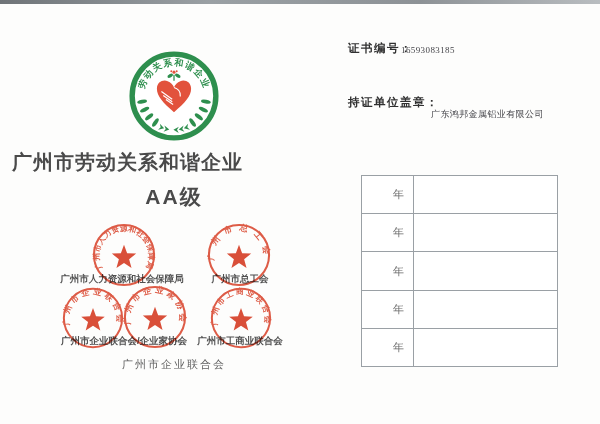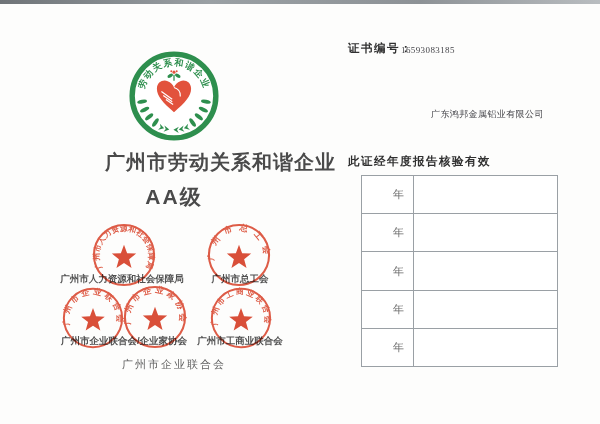--- a/index.html
+++ b/index.html
@@ -4,21 +4,21 @@
 <style>
   html,body{margin:0;padding:0;}
   body{width:600px;height:424px;background:#fff;font-family:"Liberation Sans",sans-serif;overflow:hidden;}
   .page{position:relative;width:600px;height:424px;background:#fdfdfc;}
   .scan-edge{position:absolute;left:0;top:0;width:600px;height:4px;
     background:linear-gradient(90deg,#6f7478 0%,#9aa0a4 35%,#8d9296 70%,#b9bdc0 100%);}
   .abs{position:absolute;}
 
   
   .emblem{left:129px;top:51px;width:90px;height:90px;}
-  .title-line1{left:12px;top:149px;width:324px;text-align:right;
+  .title-line1{left:12px;top:149px;width:324px;text-align:left;
     font-size:20px;font-weight:600;color:#4a4a4a;letter-spacing:1px;}
   .title-line2{left:12px;top:183px;width:324px;text-align:center;
     font-size:21px;font-weight:700;color:#4a4a4a;letter-spacing:2px;}
 
   .issuer{position:absolute;text-align:center;font-size:9.5px;font-weight:700;color:#4f4f4f;}
   .issuer-1{left:58px;top:273px;width:128px;}
   .issuer-2{left:203px;top:273px;width:74px;}
   .issuer-3{left:56px;top:335px;width:136px;}
   .issuer-4{left:194px;top:335px;width:92px;}
   .date-line{left:100px;top:357px;width:148px;text-align:center;
@@ -141,23 +141,23 @@
     <path id="arc-s5" d="M 14,66 A 39 39 0 1 1 86,66" fill="none"></path>
     <text><textPath href="#arc-s5" startOffset="50%" text-anchor="middle">广州市工商业联合会</textPath></text>
     <polygon points="50,34 54.9,47.2 69,47.8 58,56.6 61.8,70.2 50,62.4 38.2,70.2 42,56.6 31,47.8 45.1,47.2" fill="#d84028"></polygon>
   </svg>
 
   <div class="abs date-line">广州市企业联合会</div>
 
   <div class="abs field-label cert-label">证书编号：</div>
   <div class="abs field-value cert-value">16593083185</div>
 
+  <div class="abs field-label stamp-label">持证单位盖章：</div>
   <div class="abs field-value stamp-value">广东鸿邦金属铝业有限公司</div>
 
-  <div class="abs validity-heading">此证经年度报告核验有效</div>
 
   <div class="abs vtable">
     <div class="vt-row">
       <div class="vt-cell-year">年</div>
       <div class="vt-cell-blank"></div>
     </div>
     <div class="vt-row">
       <div class="vt-cell-year">年</div>
       <div class="vt-cell-blank"></div>
     </div>

